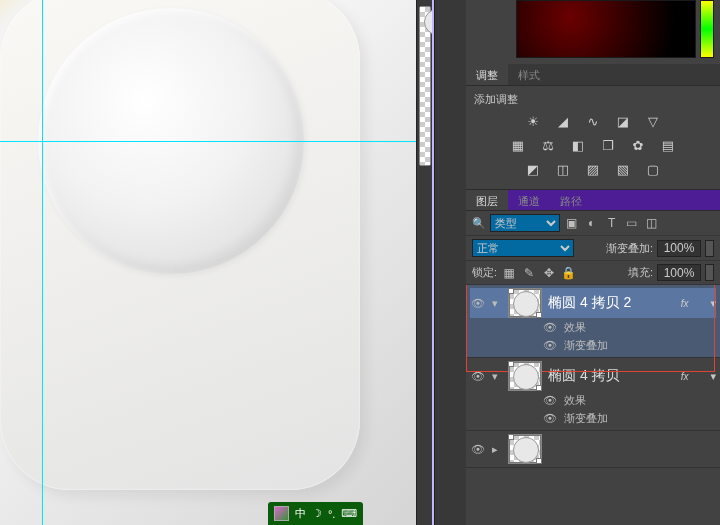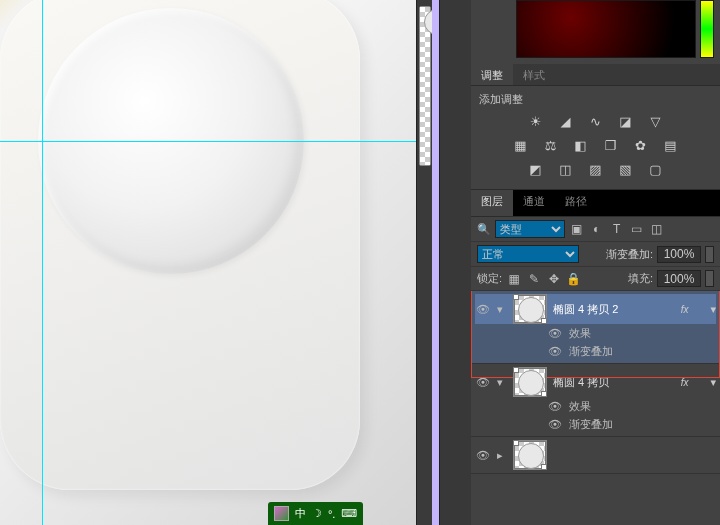--- a/index.html
+++ b/index.html
@@ -9,34 +9,34 @@
   .canvas{position:absolute;left:0;top:-70px;width:432px;height:600px;background:linear-gradient(135deg,#f0dfa6 0%,#f4f4f4 10%,#fafafa 30%,#e8e8e8 60%,#d4d4d4 100%)}
   .canvas::before{content:"";position:absolute;left:0;top:60px;width:360px;height:500px;background:linear-gradient(160deg,#faf9f5,#e3e3e3);border-radius:70px;box-shadow:6px 6px 14px rgba(0,0,0,.07),inset 0 0 2px #fff}
   .canvas::after{content:"";position:absolute;left:38px;top:78px;width:266px;height:266px;border-radius:50%;background:radial-gradient(circle at 40% 35%,#ffffff 0%,#f2f2f2 45%,#d6d6d6 100%);box-shadow:inset 3px 3px 8px rgba(255,255,255,.9),inset -6px -6px 14px rgba(0,0,0,.07),2px 2px 6px rgba(0,0,0,.05)}
   .guide-v{position:absolute;left:42px;top:0;width:1px;height:100%;background:#00e5ff}
   .guide-h{position:absolute;left:0;top:141px;width:100%;height:1px;background:#00e5ff}
   .scrollbar{position:absolute;right:0;top:0;width:16px;height:100%;background:#3a3a3a;border-left:1px solid #222}
   .scrollbar .thumb{position:absolute;left:2px;top:6px;width:12px;height:160px;background:#6a6a6a;border-radius:2px}
   .taskbar{position:absolute;left:268px;bottom:0;height:23px;display:flex;gap:6px;align-items:center;background:#0a5c0a;padding:2px 6px;border-radius:3px 3px 0 0}
   .taskbar span{color:#fff;font-size:11px}
   .swatch{width:15px;height:15px;border:1px solid #aaa;background:linear-gradient(135deg,#dd66cc,#3a8f3a)}
-  .panel-col{width:288px;height:525px;background:#424242;border-left:7px solid #c4b5fd;color:#c8c8c8;font-size:11px;display:flex;flex-direction:column}
+  .panel-col{width:288px;height:525px;background:#424242;border-left:2px solid #c4b5fd;color:#c8c8c8;font-size:11px;display:flex;flex-direction:column}
   .gutter{width:32px;background:#383838;border-left:1px solid #1e1e1e}
   .right{flex:1;display:flex;flex-direction:column}
   .color-area{height:64px;display:flex;align-items:flex-start;justify-content:flex-end;padding:0 6px 4px 0;gap:4px}
   .picker{width:180px;height:58px;background:radial-gradient(circle at 30% 30%,#6b0000,#000 80%);border:1px solid #1a1a1a}
   .ramp{width:14px;height:58px;background:linear-gradient(#ff0,#0f0,#ff0);border:1px solid #1a1a1a}
   .tabs{display:flex;border-bottom:1px solid #2b2b2b;background:#383838;height:22px}
   .tab{padding:4px 10px;color:#888;cursor:pointer}
   .tab.active{background:#424242;color:#ddd}
   .section{padding:6px 8px}
   .adj-rows{display:flex;flex-direction:column;gap:8px;align-items:center;padding:6px 0}
   .adj-row{display:flex;gap:12px}
   .adj-row span{width:18px;height:16px;display:flex;align-items:center;justify-content:center;color:#cfcfcf;font-size:13px;cursor:pointer}
-  .panel-head{display:flex;border-top:1px solid #2b2b2b;border-bottom:1px solid #2b2b2b;background:#000000;height:28px}
+  .panel-head{display:flex;border-top:1px solid #2b2b2b;border-bottom:1px solid #2b2b2b;background:#4c1d95;height:22px}
   .filter-row,.blend-row,.lock-row{display:flex;align-items:center;gap:4px;padding:3px 6px;border-bottom:1px solid #353535}
   .sel{background:#0369a1;border:1px solid #222;color:#ccc;height:18px;font-size:11px}
   .sel.kind{width:70px}
   .sel.blend{width:102px}
   .icn{width:16px;height:16px;display:flex;align-items:center;justify-content:center;color:#bfbfbf;cursor:pointer;font-size:12px}
   .spacer{flex:1}
   .pct{width:44px;height:17px;background:#333;border:1px solid #222;color:#ccc;font-size:12px;display:flex;align-items:center;justify-content:center}
   .dd{width:9px;height:17px;background:#555;border:1px solid #222}
   .layers{flex:1;overflow:auto;position:relative}
   .layer{display:flex;flex-direction:column;border-bottom:1px solid #333;padding:3px 4px}
@@ -44,21 +44,21 @@
   .layer.selected>.layer-top{background:#5b76a0}
   .layer.selected{background:#4a5a73}
   .eye{width:16px;text-align:center;color:#bbb;cursor:pointer}
   .twist{width:10px;color:#bbb;cursor:pointer}
   .thumb{width:34px;height:30px;background:#fff;border:1px solid #888;position:relative;flex:none}
   .thumb::before{content:"";position:absolute;inset:0;background:conic-gradient(#ccc 25%,#fff 0 50%,#ccc 0 75%,#fff 0);background-size:10px 10px}
   .thumb::after{content:"";position:absolute;left:4px;top:2px;width:24px;height:24px;border-radius:50%;background:#e8e8e8;border:1px solid #999}
   .thumb .vec{position:absolute;inset:0;border:1px solid #777;pointer-events:none}
   .thumb .vec::before,.thumb .vec::after{content:"";position:absolute;width:4px;height:4px;border:1px solid #777;background:#fff}
   .thumb .vec::before{left:-2px;top:-2px}.thumb .vec::after{right:-2px;bottom:-2px}
-  .lname{flex:1;color:#ddd;font-size:11px}
+  .lname{flex:1;color:#ddd;font-size:14px}
   .layer.selected .lname{color:#fff}
   .fx{font-style:italic;font-size:10px;color:#ccc;margin-right:16px}
   .sub{padding-left:72px;display:flex;align-items:center;gap:6px;height:18px;color:#bbb}
   .hl{position:absolute;border:1px solid #d43;pointer-events:none}
   .hl1{left:0;top:-1px;width:249px;height:88px}
 </style>
 </head>
 <body>
 
 <div class="root">

